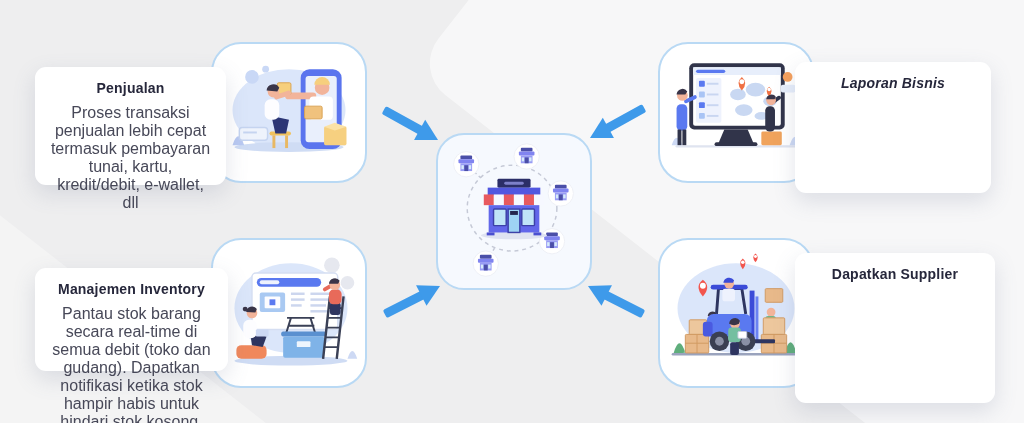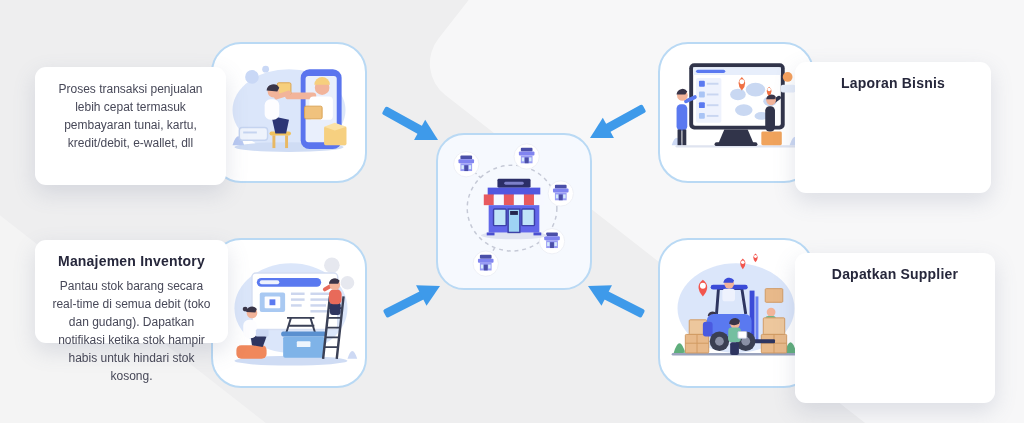--- a/index.html
+++ b/index.html
@@ -25,25 +25,25 @@
   .card-text{
     position:absolute;z-index:3;background:#fff;border-radius:11px;
     box-shadow:0 8px 22px rgba(96,106,138,.18);
     padding:13px 13px 12px;text-align:center;
   }
   .card-text h3{
     font-size:14px;font-weight:bold;color:var(--title-text);
     margin-bottom:8px;letter-spacing:.2px;
   }
   .card-text p{
-    font-size:12px;line-height:18px;color:var(--body-text);
+    font-size:16px;line-height:18px;color:var(--body-text);
   }
   .ct-penjualan{left:35px;top:67px;width:191px;height:118px;}
-  .ct-laporan{left:795px;top:62px;width:196px;height:131px;}
-  .ct-inventory{left:35px;top:240px;width:193px;height:103px;}
+  .ct-laporan{left:795px;top:62px;width:196px;height:131px;font-style:italic;}
+  .ct-inventory{left:35px;top:268px;width:193px;height:103px;}
   .ct-supplier{left:795px;top:253px;width:200px;height:150px;}
 
   .card-illus{
     position:absolute;z-index:2;background:#fff;
     border:2px solid var(--card-border);border-radius:30px;
     display:flex;align-items:center;justify-content:center;overflow:hidden;
   }
   .ci-penjualan{left:211px;top:42px;width:156px;height:141px;}
   .ci-laporan{left:658px;top:42px;width:156px;height:141px;}
   .ci-inventory{left:211px;top:238px;width:156px;height:150px;}
@@ -62,20 +62,21 @@
   svg{display:block;}
 </style>
 </head>
 <body>
 
 <div class="canvas">
   <div class="bg-shape s1"></div>
   <div class="bg-shape s2"></div>
 
   <div class="card-text ct-penjualan">
+    <h3>Penjualan</h3>
     <p>Proses transaksi penjualan lebih cepat termasuk pembayaran tunai, kartu, kredit/debit, e-wallet, dll</p>
   </div>
 
   <div class="card-text ct-laporan">
     <h3>Laporan Bisnis</h3>
   </div>
 
   <div class="card-text ct-inventory">
     <h3>Manajemen Inventory</h3>
     <p>Pantau stok barang secara real-time di semua debit (toko dan gudang). Dapatkan notifikasi ketika stok hampir habis untuk hindari stok kosong.</p>

